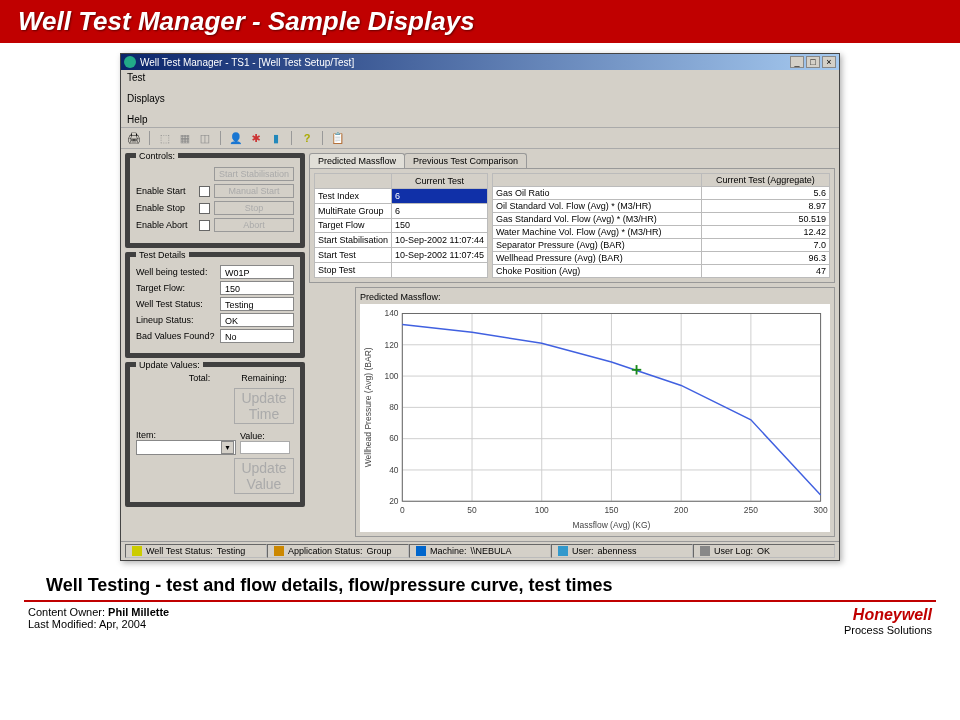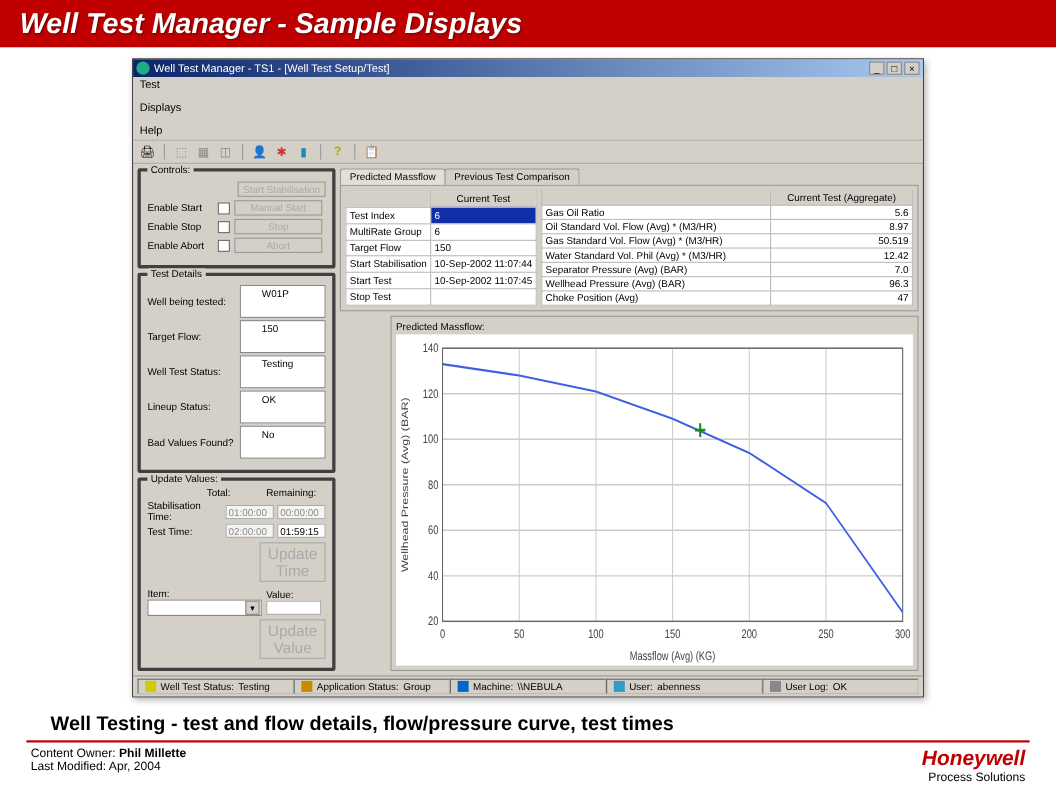--- a/index.html
+++ b/index.html
@@ -20,32 +20,32 @@
   .menubar span { cursor:default; }
 
   .toolbar { background:#d4d0c8; display:flex; gap:6px; padding:3px 6px; border-bottom:1px solid #aaa; align-items:center; }
   .toolbar .tbicon { width:14px; height:14px; display:flex; align-items:center; justify-content:center; font-size:11px; }
   .tool-sep { width:1px; height:14px; background:#999; margin:0 2px; }
 
   .app-body { display:flex; gap:4px; padding:4px; }
   .left-pane { width: 180px; display:flex; flex-direction:column; gap:4px; }
   .right-pane { flex:1; display:flex; flex-direction:column; gap:4px; }
 
-  .groupbox { border:3px solid #404040; border-radius:2px; padding:6px 6px 8px 6px; position:relative; background:#d4d0c8; }
+  .groupbox { border:5px solid #404040; border-radius:2px; padding:6px 6px 8px 6px; position:relative; background:#d4d0c8; }
   .groupbox .legend { position:absolute; top:-7px; left:6px; background:#d4d0c8; padding:0 3px; font-size:9px; }
 
   .ctrl-row { display:flex; align-items:center; gap:4px; margin:3px 0; font-size:9px; }
   .ctrl-row .lbl { width:60px; }
   .tiny-chk { width:11px; height:11px; border:1px solid #666; background:#fff; }
   .btn { background:#d4d0c8; border:1px solid #999; padding:1px 4px; font-size:9px; color:#888; min-width:80px; text-align:center; }
   .btn.disabled { color:#aaa; }
 
   .det-row { display:flex; align-items:center; gap:4px; margin:2px 0; font-size:9px; }
   .det-row .dlbl { width:80px; }
-  .det-row .dval { flex:1; background:#fff; border:1px solid #888; padding:1px 19px; height:30px; line-height:12px; }
+  .det-row .dval { flex:1; background:#fff; border:1px solid #888; padding:1px 4px; height:14px; line-height:12px; }
 
   .upd-hdr { display:flex; font-size:9px; margin-bottom:2px; }
   .upd-hdr div:first-child { width:80px; }
   .upd-hdr div { flex:1; text-align:left; }
   .upd-row { display:flex; align-items:center; gap:3px; font-size:9px; margin:1px 0; }
   .upd-row .ulbl { width:78px; }
   .small-inp { width:50px; background:#f4f4f0; border:1px solid #aaa; padding:1px 2px; height:13px; font-size:9px; color:#888; }
   .small-inp.active { background:#fff; color:#000; }
   .update-btn { background:#d4d0c8; border:1px solid #aaa; padding:1px 6px; font-size:14px; color:#aaa; margin-top:3px; width:60px; text-align:center; margin-left:auto; }
   .item-row { display:flex; gap:4px; align-items:center; font-size:9px; margin-top:6px; }
@@ -68,21 +68,21 @@
   .chart-inner { background:#fff; flex:1; position:relative; }
 
   .statusbar { display:flex; background:#d4d0c8; border-top:1px solid #999; padding:2px 4px; font-size:9px; gap:0; }
   .status-cell { border:1px inset #bbb; padding:1px 6px; display:flex; align-items:center; gap:4px; flex:1; }
   .sicon { width:10px; height:10px; display:inline-block; }
 
   .caption { font-size:18px; font-weight:bold; margin:8px 16px 4px 46px; }
 
   .footer-rule { height:2px; background:#c00000; margin:4px 24px 2px 24px; }
   .footer { display:flex; justify-content:space-between; padding:2px 28px 4px 28px; font-size:11px; }
-  .footer .brand { color:#c00000; font-weight:bold; font-size:19px; font-style:italic;text-align:center; }
+  .footer .brand { color:#c00000; font-weight:bold; font-size:16px; font-style:italic; }
 </style>
 </head>
 <body>
 
 <div class="slide-header">Well Test Manager - Sample Displays</div>
 
 <div class="screenshot-wrap">
 <div class="app-window">
 
   <div class="titlebar">
@@ -167,32 +167,20 @@
             </div>
       </div>
 
       <div class="groupbox">
         <div class="legend">Update Values:</div>
         <div class="upd-hdr">
           <div></div>
           <div>Total:</div>
           <div>Remaining:</div>
         </div>
-        <div id="upd-rows">
-              <div class="upd-row">
-                <span class="ulbl">Stabilisation Time:</span>
-                <span class="small-inp">01:00:00</span>
-                <span class="small-inp ">00:00:00</span>
-              </div>
-              <div class="upd-row">
-                <span class="ulbl">Test Time:</span>
-                <span class="small-inp">02:00:00</span>
-                <span class="small-inp active">01:59:15</span>
-              </div>
-            </div>
         <div style="display:flex;">
               <div class="update-btn">Update Time</div>
             </div>
         <div class="item-row">
           <div style="flex:1">
             <div>Item:</div>
             <div class="combo">
                   <span class="dd">▾</span>
                 </div>
           </div>
@@ -262,21 +250,21 @@
                   </tr>
                   <tr>
                     <td>Oil Standard Vol. Flow (Avg) * (M3/HR)</td>
                     <td class="val">8.97</td>
                   </tr>
                   <tr>
                     <td>Gas Standard Vol. Flow (Avg) * (M3/HR)</td>
                     <td class="val">50.519</td>
                   </tr>
                   <tr>
-                    <td>Water Standard Vol. Phil (Avg) * (M3/HR)</td>
+                    <td>Water Machine Vol. Flow (Avg) * (M3/HR)</td>
                     <td class="val">12.42</td>
                   </tr>
                   <tr>
                     <td>Separator Pressure (Avg) (BAR)</td>
                     <td class="val">7.0</td>
                   </tr>
                   <tr>
                     <td>Wellhead Pressure (Avg) (BAR)</td>
                     <td class="val">96.3</td>
                   </tr>

